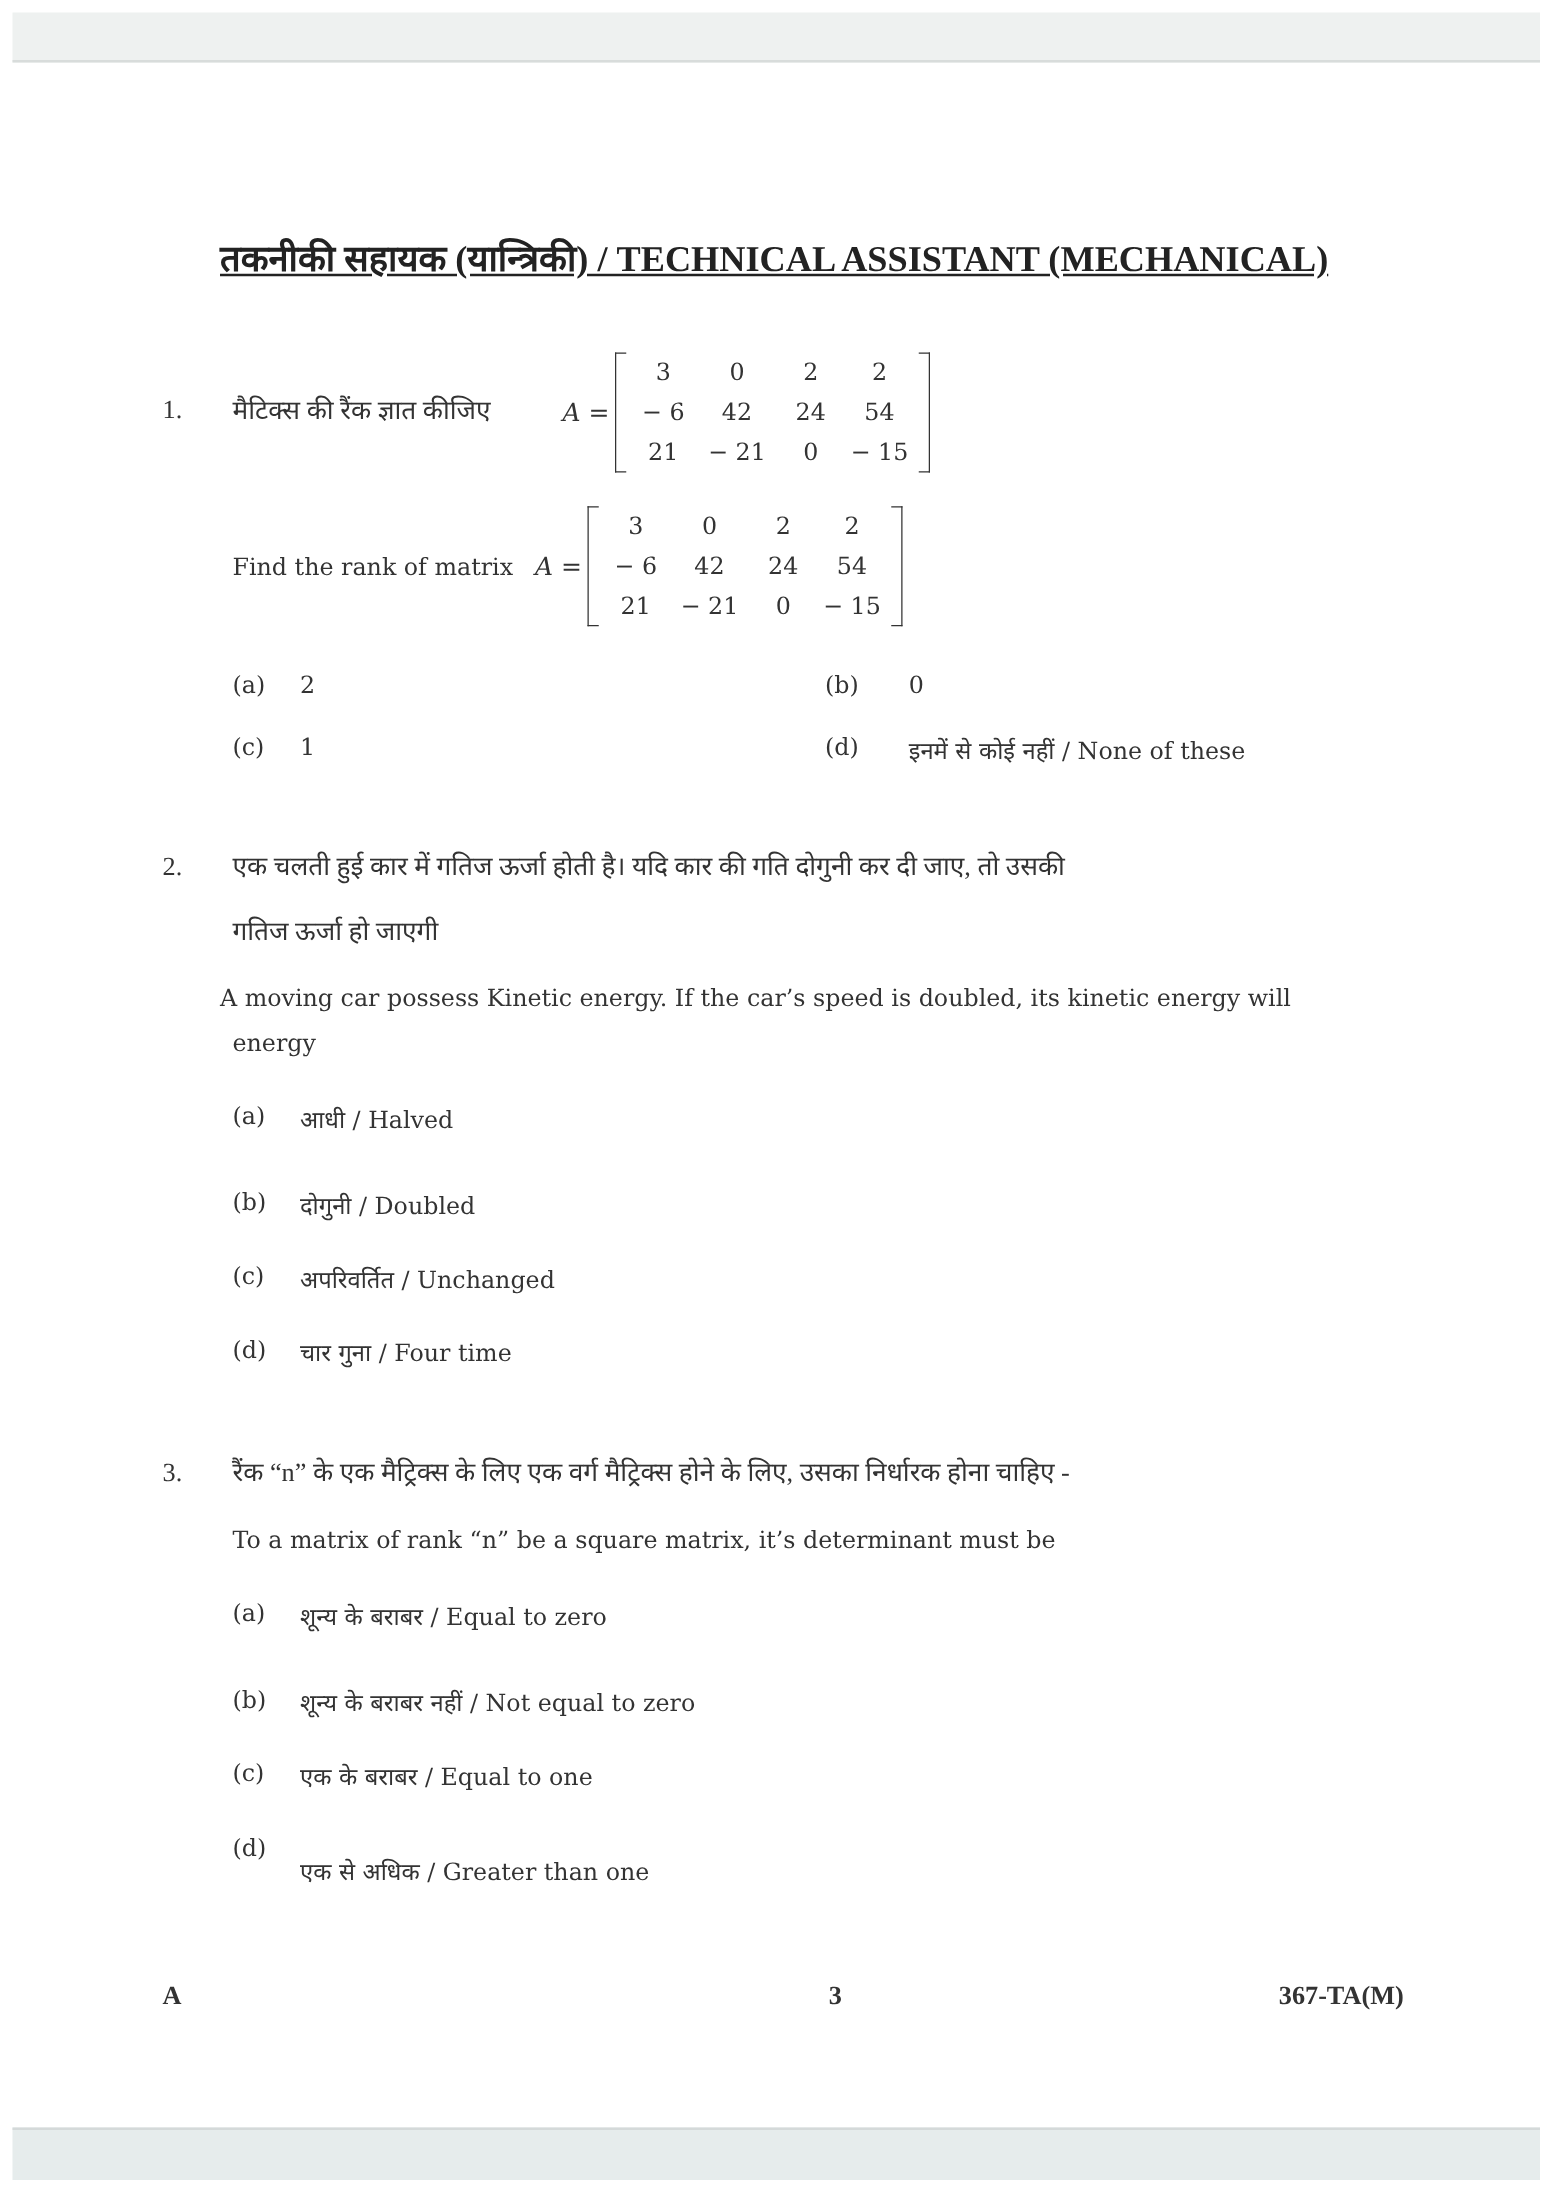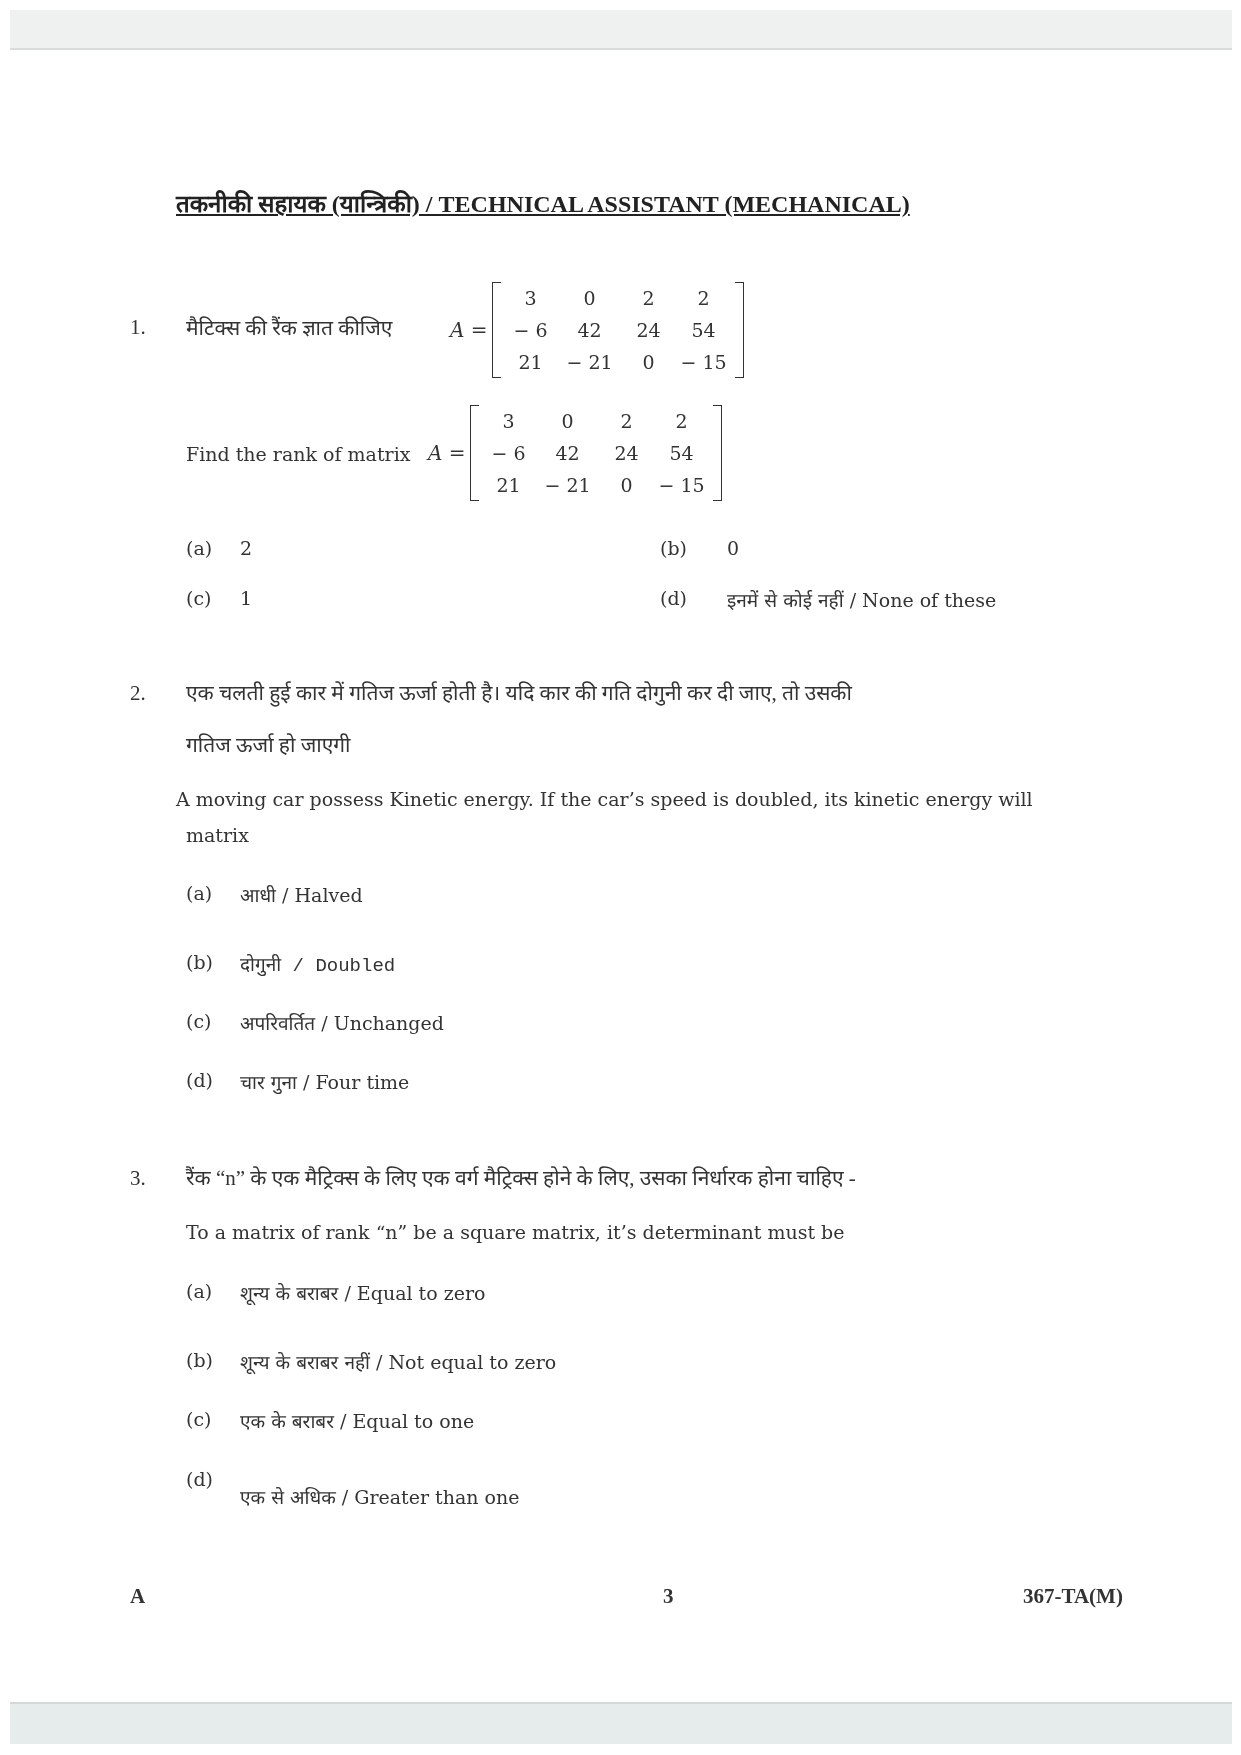--- a/index.html
+++ b/index.html
@@ -11,21 +11,21 @@
   .scan-band-top {
     position: absolute; left: 10px; top: 10px; width: 1222px; height: 38px;
     background: #eef1f0; border-bottom: 2px solid #d8dcdb;
   }
   .scan-band-bottom {
     position: absolute; left: 10px; top: 1702px; width: 1222px; height: 40px;
     background: #e6ecec; border-top: 2px solid #d4d9d9;
   }
   .title {
     position: absolute; left: 176px; top: 186px; width: 900px;
-    font-family: "Liberation Serif", serif; font-size: 24px; font-weight: bold;
+    font-family: "Liberation Serif", serif; font-size: 29px; font-weight: bold;
     text-decoration: underline; color: #222; white-space: nowrap;
   }
   .abs { position: absolute; white-space: nowrap; }
   .qnum { font-family: "Liberation Serif", serif; font-size: 21px; color: #333; }
   .txt { font-family: Liberation Serif, serif; font-size: 21px; color: #333; }
   .eng { font-family: "DejaVu Serif", serif; font-size: 19px; color: #333; }
   .opt-label { font-family: "DejaVu Serif", serif; font-size: 19px; color: #333; }
   .matrix {
     position: absolute; display: flex; align-items: center;
   }
@@ -104,26 +104,26 @@
 <div class="abs eng" style="left:727px; top:537px;">0</div>
 <div class="abs opt-label" style="left:186px; top:587px;">(c)</div>
 <div class="abs eng" style="left:240px; top:587px;">1</div>
 <div class="abs opt-label" style="left:660px; top:587px;">(d)</div>
 <div class="abs eng" style="left:727px; top:587px;">इनमें से कोई नहीं / None of these</div>
 
 <div class="abs qnum" style="left:130px; top:681px;">2.</div>
 <div class="abs txt" style="left:186px; top:678px;">एक चलती हुई कार में गतिज ऊर्जा होती है। यदि कार की गति दोगुनी कर दी जाए, तो उसकी</div>
 <div class="abs txt" style="left:186px; top:730px;">गतिज ऊर्जा हो जाएगी</div>
 <div class="abs eng" style="left:176px; top:788px;">A moving car possess Kinetic energy.  If the car’s speed is doubled, its kinetic energy will</div>
-<div class="abs eng" style="left:186px; top:824px;">matrix</div>
+<div class="abs eng" style="left:186px; top:824px;">energy</div>
 
 <div class="abs opt-label" style="left:186px; top:882px;">(a)</div>
 <div class="abs eng" style="left:240px; top:882px;">आधी / Halved</div>
 <div class="abs opt-label" style="left:186px; top:951px;">(b)</div>
-<div class="abs eng" style="left:240px; top:951px;font-family:Liberation Mono, monospace;">दोगुनी / Doubled</div>
+<div class="abs eng" style="left:240px; top:951px;">दोगुनी / Doubled</div>
 <div class="abs opt-label" style="left:186px; top:1010px;">(c)</div>
 <div class="abs eng" style="left:240px; top:1010px;">अपरिवर्तित / Unchanged</div>
 <div class="abs opt-label" style="left:186px; top:1069px;">(d)</div>
 <div class="abs eng" style="left:240px; top:1069px;">चार गुना / Four time</div>
 
 <div class="abs qnum" style="left:130px; top:1166px;">3.</div>
 <div class="abs txt" style="left:186px; top:1163px;">रैंक “n” के एक मैट्रिक्स के लिए एक वर्ग मैट्रिक्स होने के लिए, उसका निर्धारक होना चाहिए -</div>
 <div class="abs eng" style="left:186px; top:1221px;">To a matrix of rank “n” be a square matrix, it’s determinant must be</div>
 
 <div class="abs opt-label" style="left:186px; top:1280px;">(a)</div>

